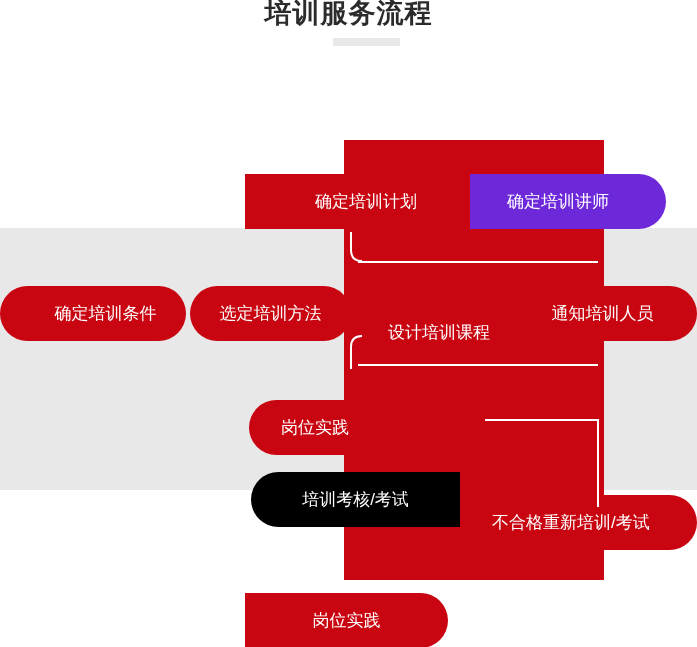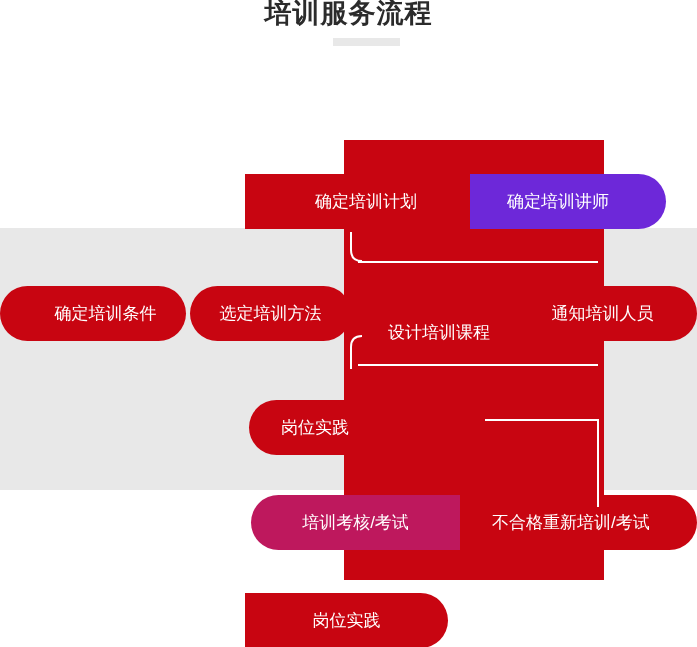--- a/index.html
+++ b/index.html
@@ -166,21 +166,21 @@
     <span class="node-label">设计培训课程</span>
   </div>
   <div class="node r-round" id="node-notify" style="background: rgb(200, 5, 17);">
     <span class="node-label">通知培训人员</span>
   </div>
 
   <div class="node l-round" id="node-start" style="background: rgb(200, 5, 17);">
     <span class="node-label">岗位实践</span>
   </div>
 
-  <div class="node l-round" id="node-training-exam" style="left: 251px; top: 495px; width: 209px; height: 55px; background: #be185d; justify-content: center;">
+  <div class="node l-round" id="node-training-exam" style="left: 251px; top: 472px; width: 209px; height: 55px; background: #000000; justify-content: center;">
     <span class="node-label">培训考核/考试</span>
   </div>
   <div class="node r-round" id="node-retrain" style="background: rgb(200, 5, 17);">
     <span class="node-label">不合格重新培训/考试</span>
   </div>
 
   <div class="node r-round" id="node-practice" style="background: rgb(200, 5, 17);">
     <span class="node-label">岗位实践</span>
   </div>
 

